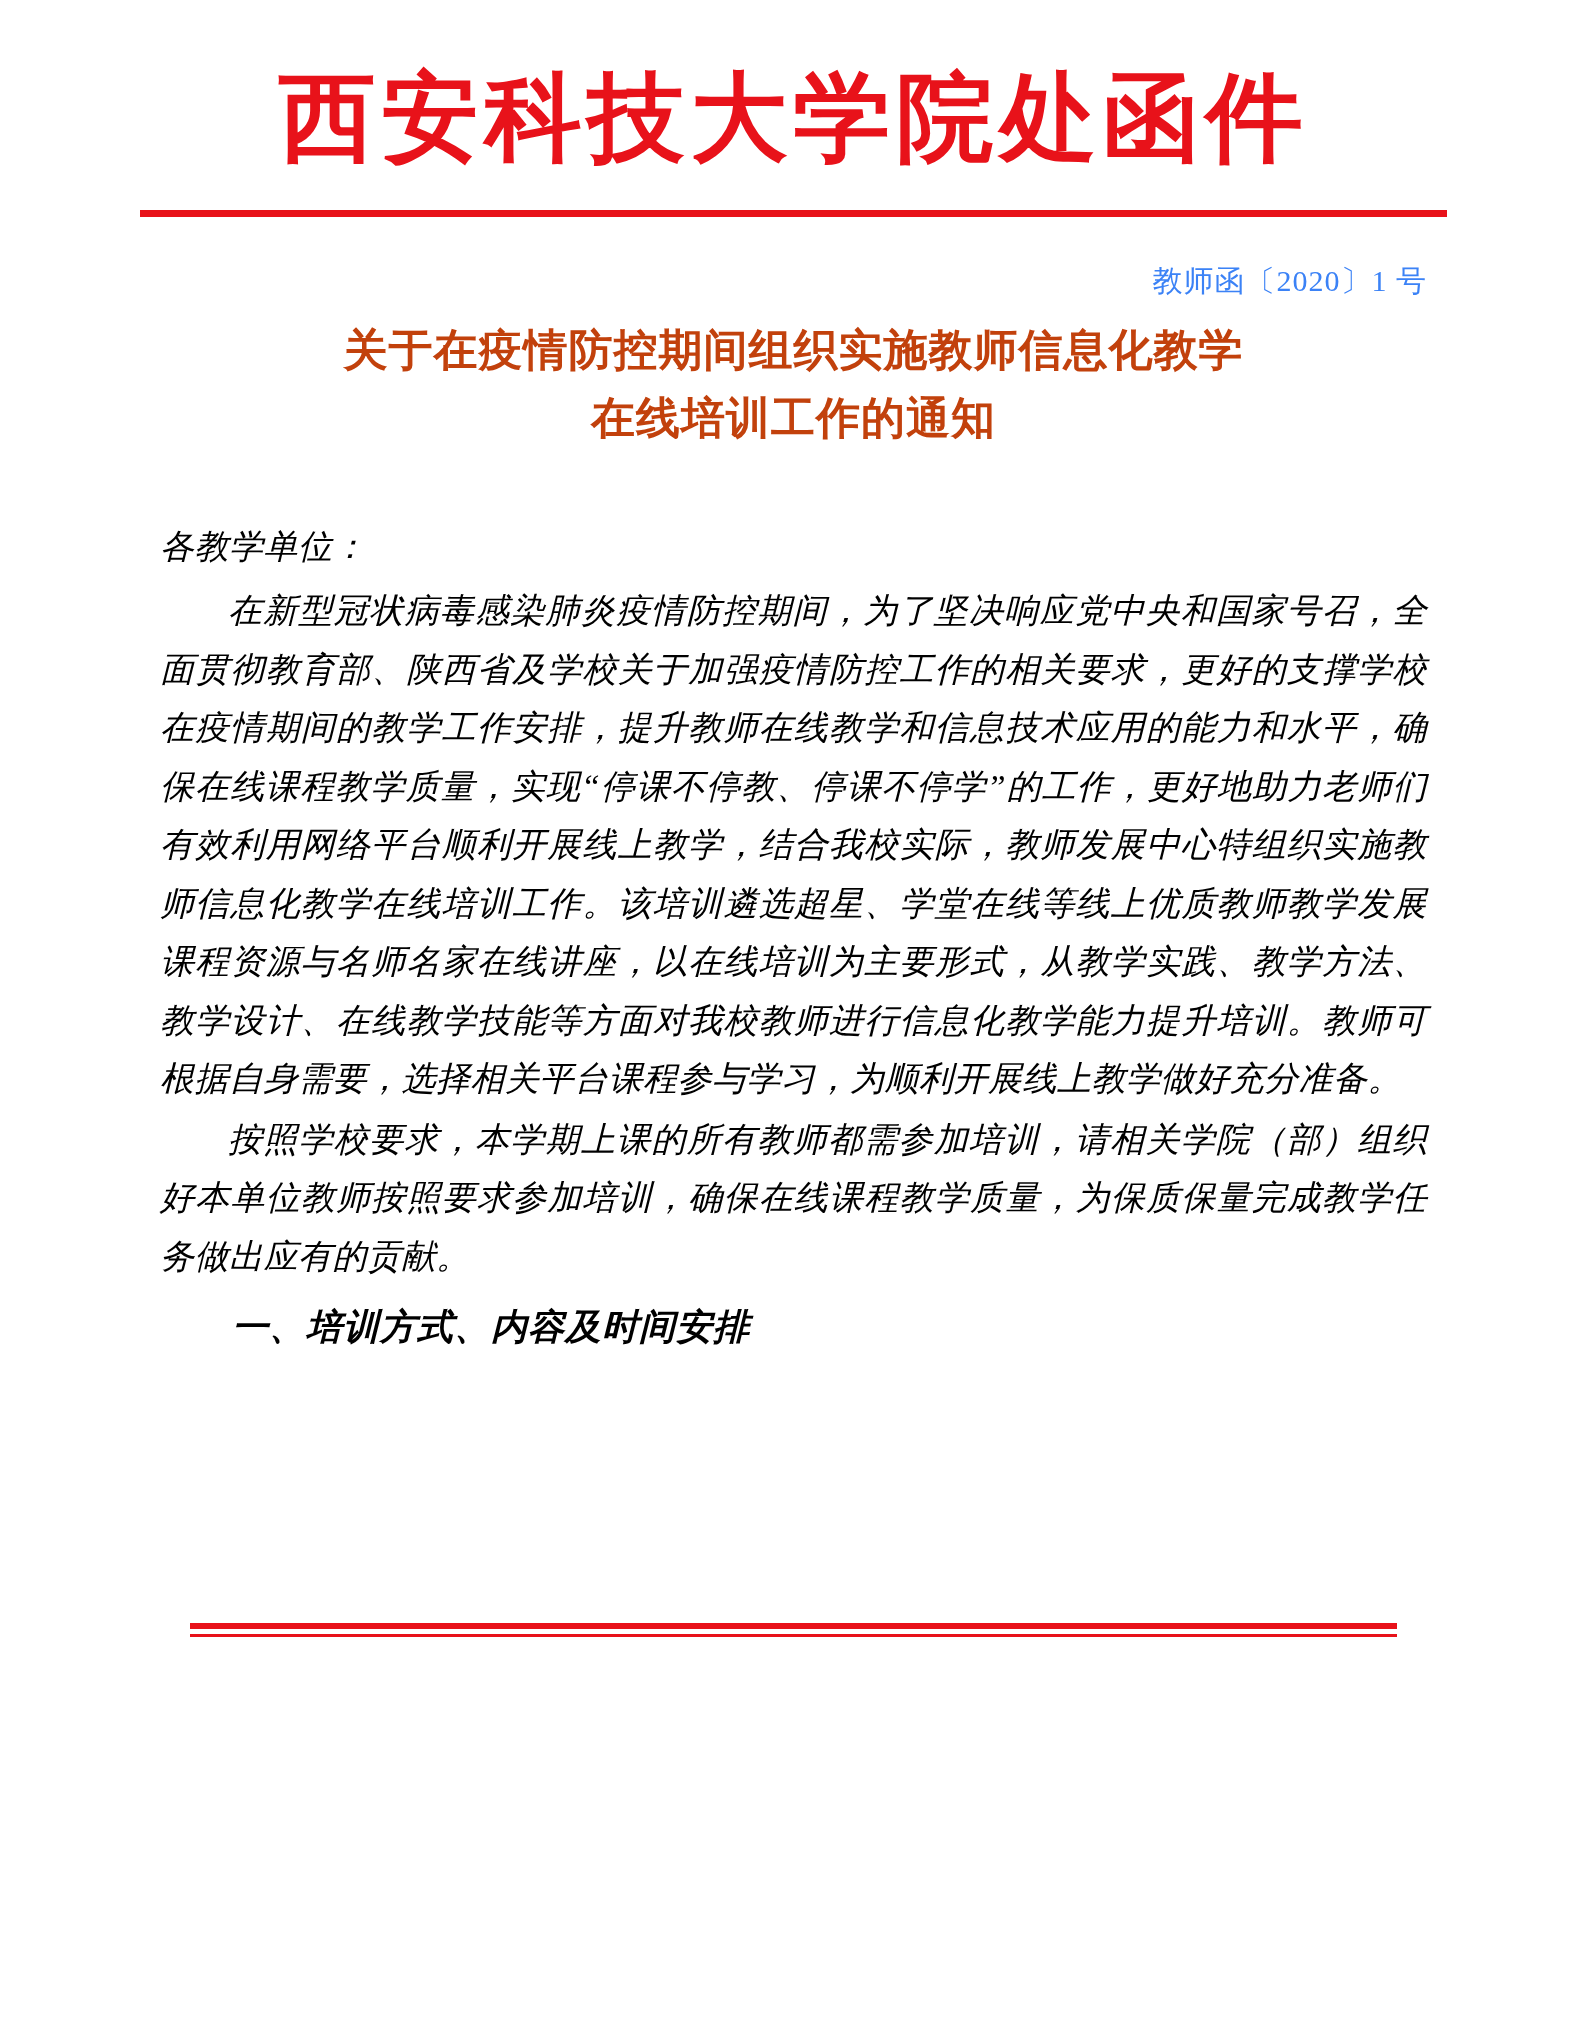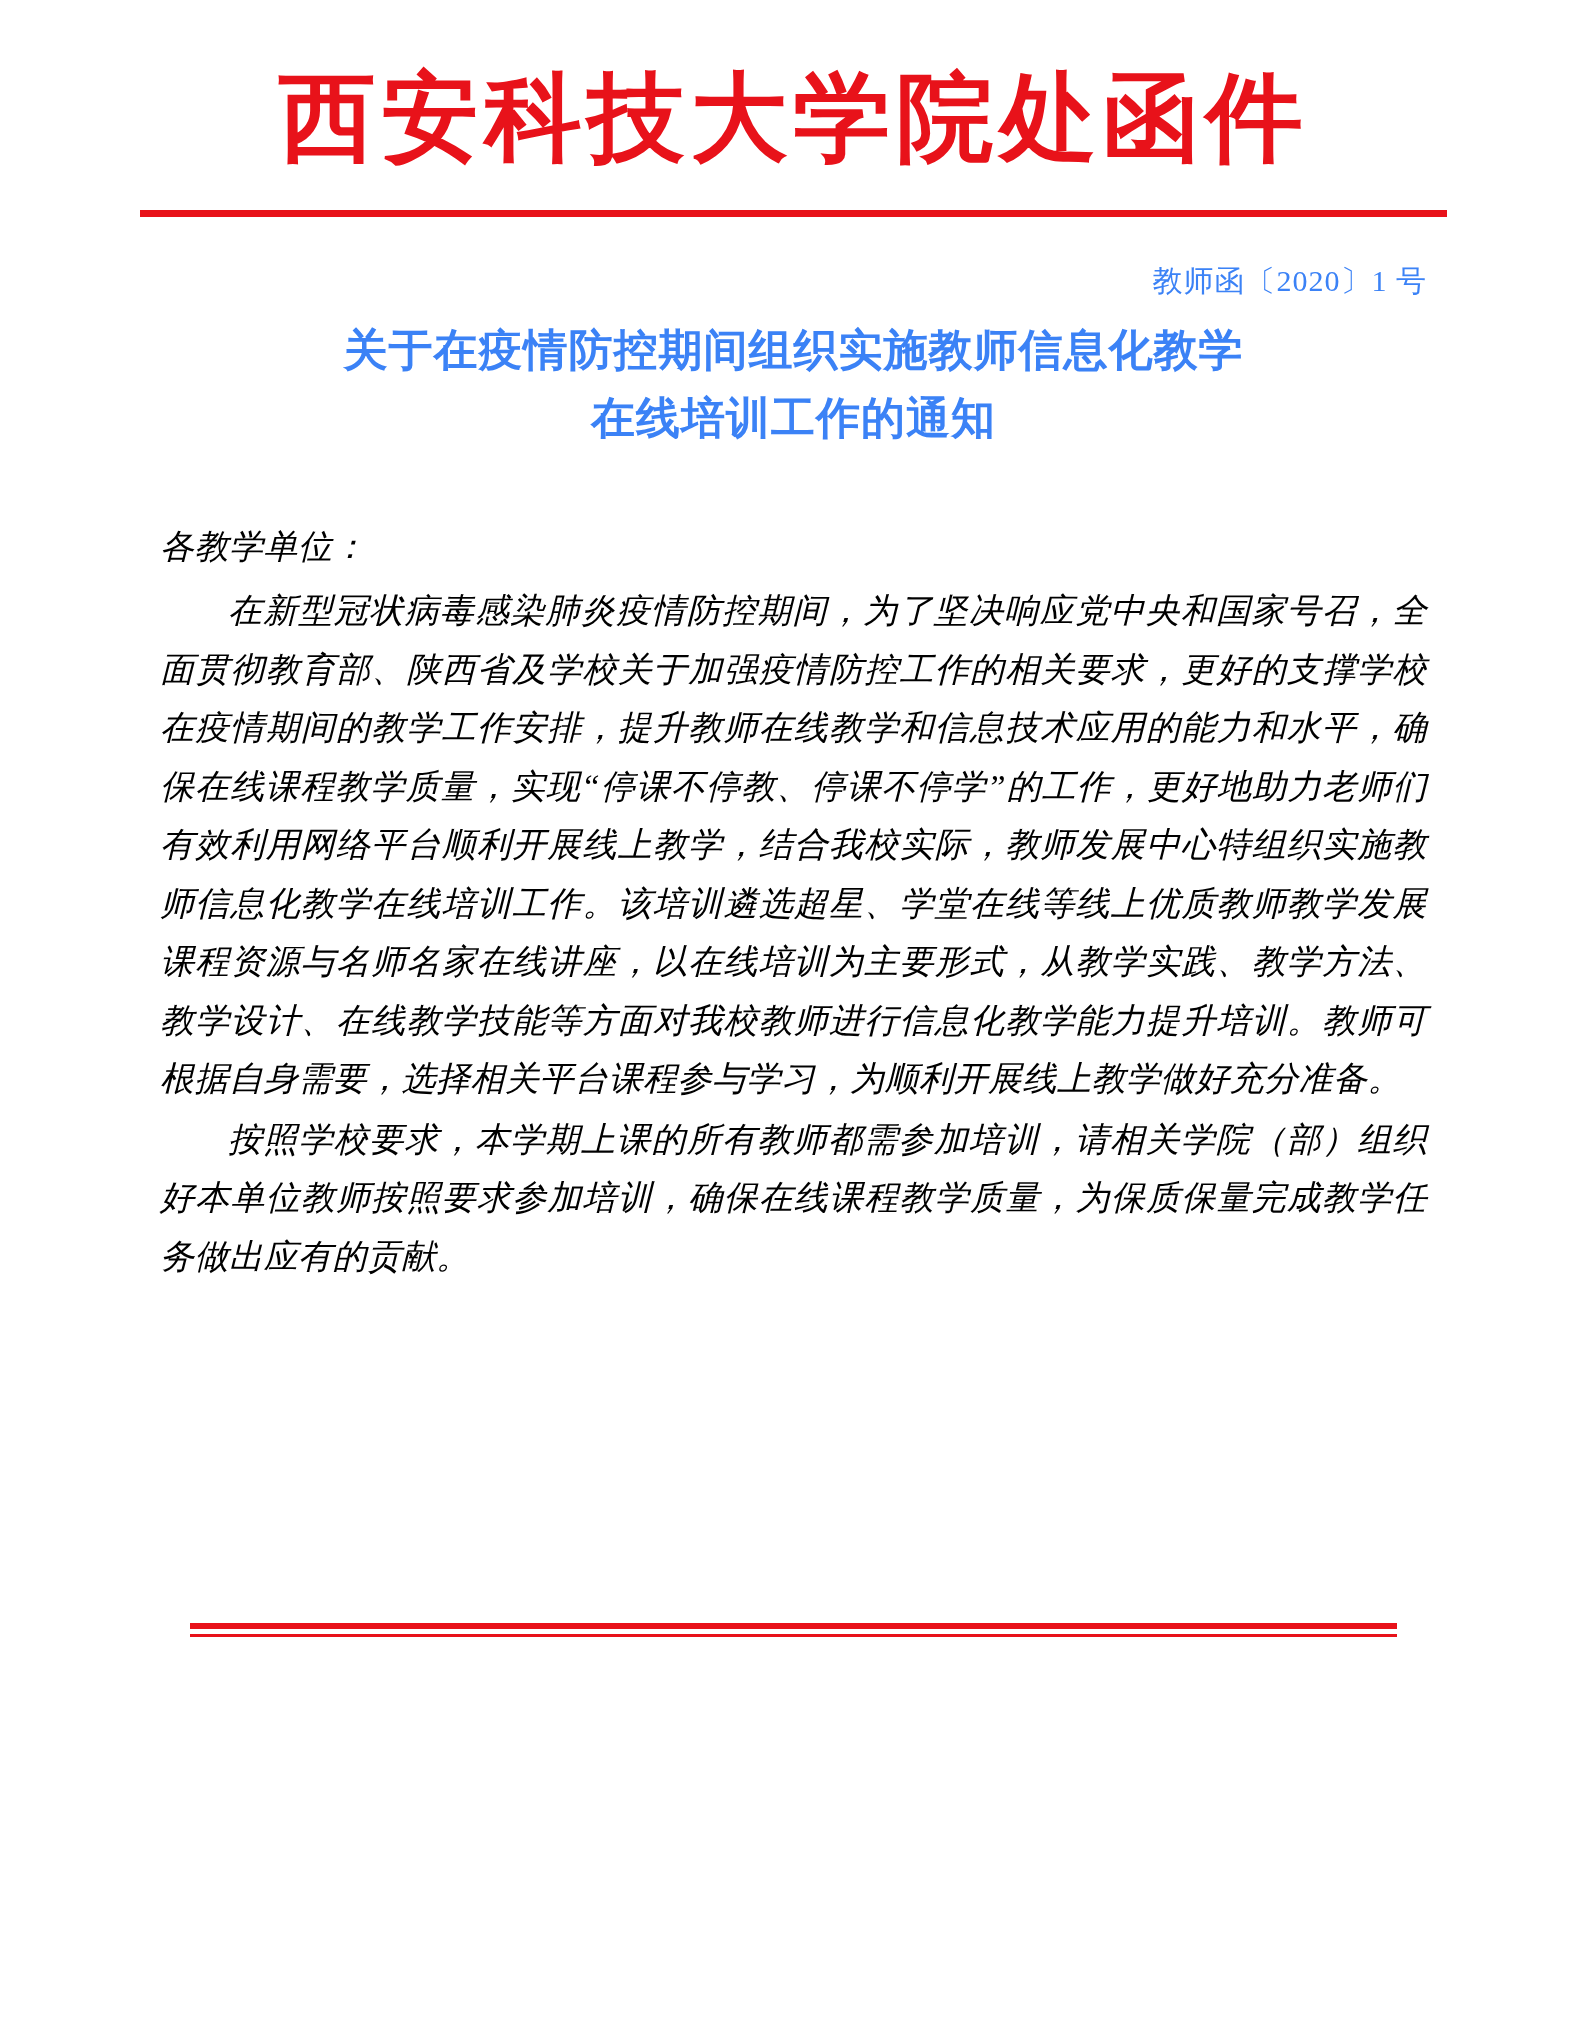--- a/index.html
+++ b/index.html
@@ -43,21 +43,21 @@
     color: #3b82f6;
     letter-spacing: 1px;
   }
   .doc-subject {
     margin: 14px 150px 0 150px;
     text-align: center;
     font-family: "DejaVu Sans", "Liberation Sans", sans-serif;
     font-weight: bold;
     font-size: 44px;
     line-height: 1.55;
-    color: #3b82f6;
+    color: #c2410c;
     letter-spacing: 1px;
   }
   .body-block {
     margin: 66px 160px 0 160px;
     font-size: 34px;
     line-height: 1.72;
     color: #000;
     text-align: justify;
     text-justify: inter-ideograph;
     letter-spacing: 0.5px;
@@ -118,20 +118,21 @@
     <div>在线培训工作的通知</div>
   </div>
 
   <div class="body-block">
     <div class="salutation">各教学单位：</div>
 
     <p class="para">在新型冠状病毒感染肺炎疫情防控期间，为了坚决响应党中央和国家号召，全面贯彻教育部、陕西省及学校关于加强疫情防控工作的相关要求，更好的支撑学校在疫情期间的教学工作安排，提升教师在线教学和信息技术应用的能力和水平，确保在线课程教学质量，实现“停课不停教、停课不停学”的工作，更好地助力老师们有效利用网络平台顺利开展线上教学，结合我校实际，教师发展中心特组织实施教师信息化教学在线培训工作。该培训遴选超星、学堂在线等线上优质教师教学发展课程资源与名师名家在线讲座，以在线培训为主要形式，从教学实践、教学方法、教学设计、在线教学技能等方面对我校教师进行信息化教学能力提升培训。教师可根据自身需要，选择相关平台课程参与学习，为顺利开展线上教学做好充分准备。</p>
 
     <p class="para">按照学校要求，本学期上课的所有教师都需参加培训，请相关学院（部）组织好本单位教师按照要求参加培训，确保在线课程教学质量，为保质保量完成教学任务做出应有的贡献。</p>
 
+    <div class="heading-1">一、培训方式、内容及时间安排</div>
 
   </div>
 
   <div class="footer-rule-wrap">
     <div class="footer-rule-thick"></div>
     <div class="footer-rule-thin"></div>
   </div>
 
 </div>
 

